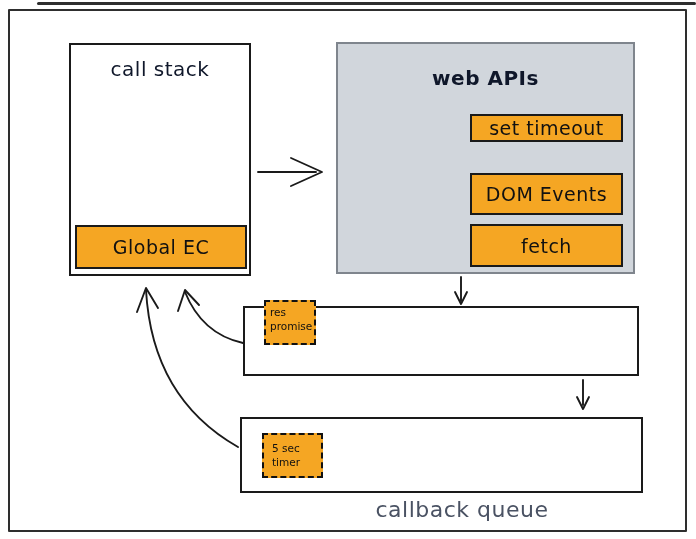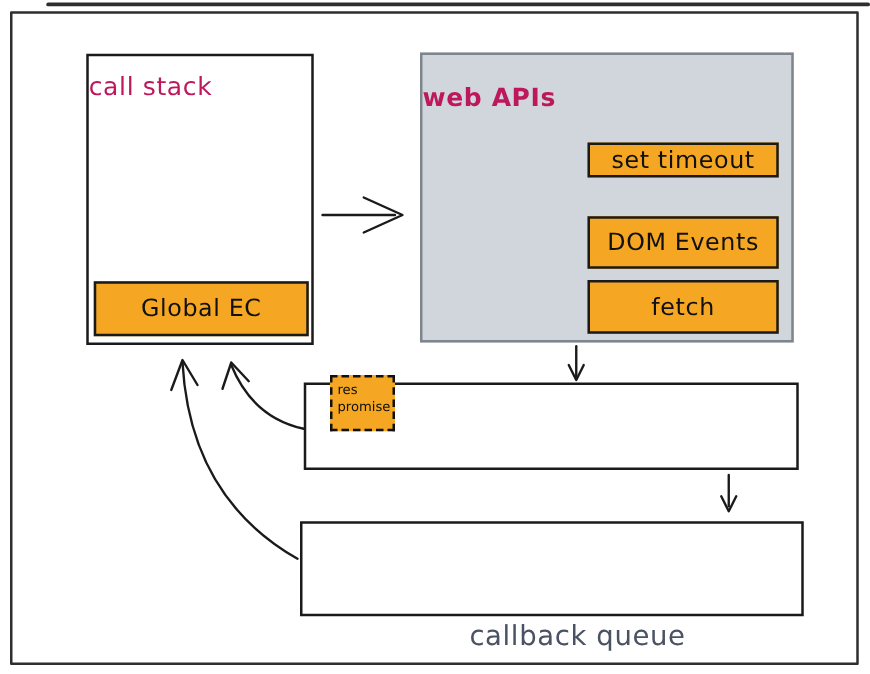--- a/index.html
+++ b/index.html
@@ -29,25 +29,25 @@
     border: 2.5px solid #2e2e2e;
     border-radius: 1px;
   }
   .box {
     position: absolute;
     background: #ffffff;
     border: 2px solid #1a1a1a;
     box-sizing: border-box;
   }
   .box-title {
-    text-align: left;
+    text-align: center;
     padding-top: 12px;
     font-size: 20px;
     letter-spacing: 0.5px;
-    color: #be185d;
+    color: #0f172a;
   }
   .call-stack { left: 69px; top: 43px; width: 182px; height: 233px; }
   .web-apis {
     left: 336px; top: 42px; width: 299px; height: 232px;
     background: #d1d6dc;
     border-color: #7f858d;
   }
   .web-apis .box-title { padding-top: 22px; font-weight: bold; }
   .chip {
     position: absolute;
@@ -130,20 +130,24 @@
   <div class="chip api api-2">DOM Events</div>
   <div class="chip api api-3">fetch</div>
 
   <div class="box queue-box microtask"></div>
   <div class="dashed-chip res-promise">
     <div>res</div>
     <div>promise</div>
   </div>
 
   <div class="box queue-box callback"></div>
+  <div class="dashed-chip five-sec">
+    <div>5 sec</div>
+    <div>timer</div>
+  </div>
   <div class="queue-label cb-label">callback queue</div>
 
   <svg class="arrows" viewBox="0 0 696 539">
     <g>
       <line x1="258" y1="172" x2="316" y2="172"></line>
       <polyline points="291,158 322,172 291,186"></polyline>
     </g>
     <g>
       <line x1="461" y1="277" x2="461" y2="301"></line>
       <polyline points="455,292 461,304 467,292"></polyline>

